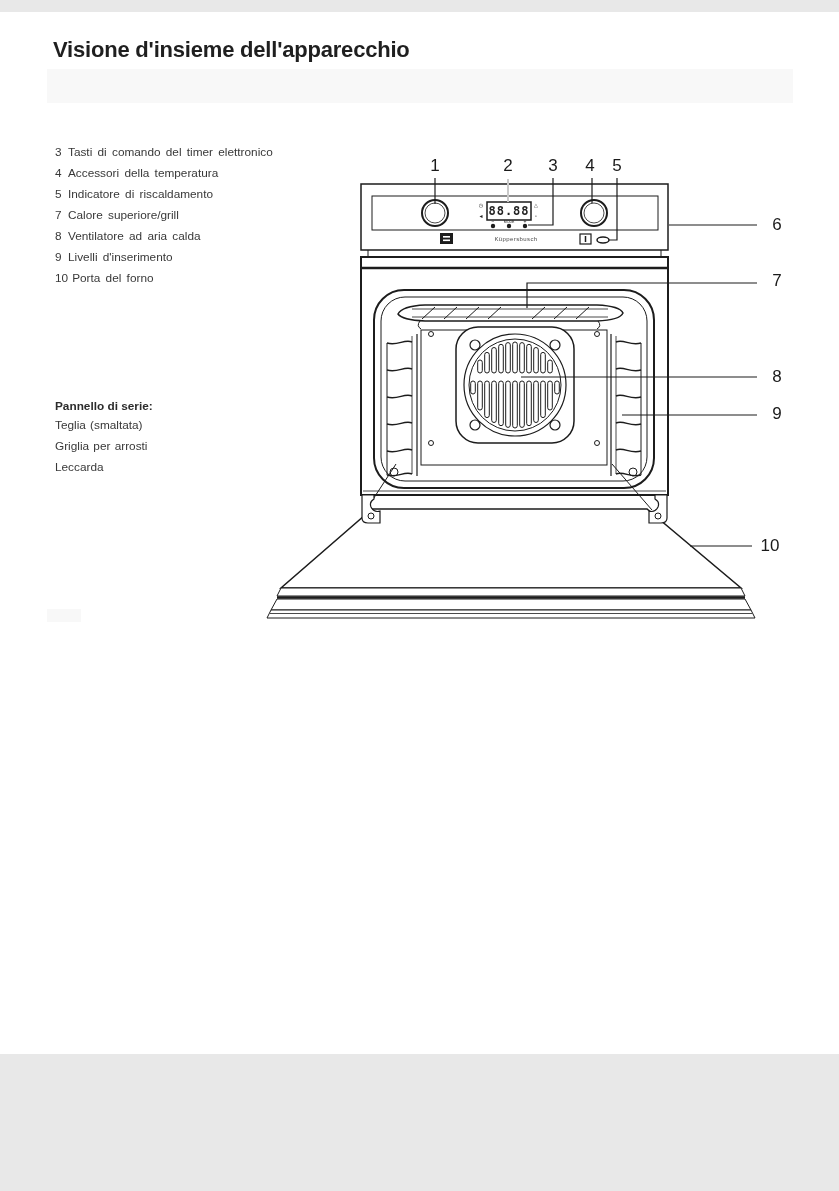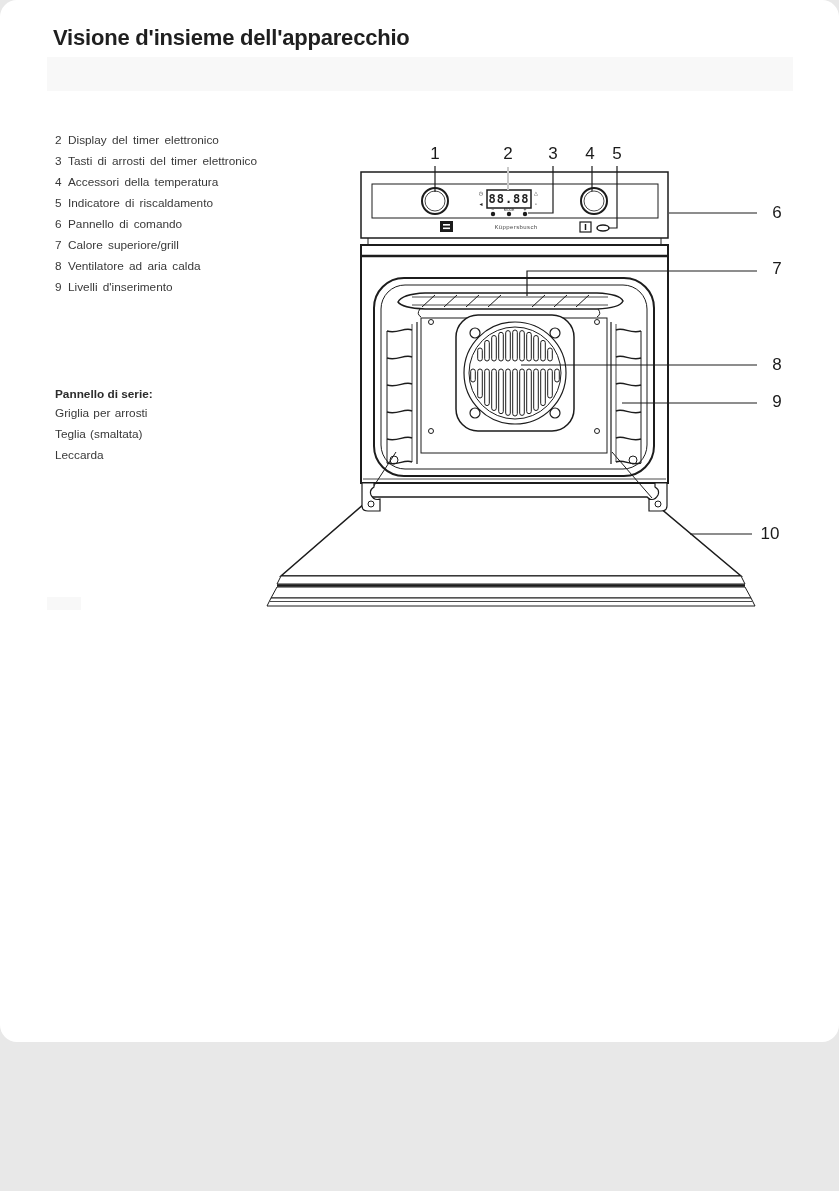--- a/index.html
+++ b/index.html
@@ -1,19 +1,19 @@
 <!DOCTYPE html>
 <html style="--line: #1c1c1c; --leader_gray: #c9c9c9; --paper: #ffffff;"><head>
 <meta charset="utf-8">
 <style>
   html,body{margin:0;padding:0;background:#e8e8e8;}
   .page{
-    position:relative;width:839px;height:1042px;margin:0 auto;
+    position:relative;width:839px;height:1042px;margin:12px auto;
     background:var(--paper,#fff);overflow:hidden;
-    font-family:"Liberation Sans","DejaVu Sans",sans-serif;color:#383838;border-radius:17px;
+    font-family:"Liberation Sans","DejaVu Sans",sans-serif;color:#383838;
   }
   .scan-band{position:absolute;background:#f8f8f8;}
   .title{
     position:absolute;left:53px;top:25px;margin:0;
     font-size:22px;font-weight:bold;letter-spacing:-0.2px;color:#1f1f1f;
   }
   .parts{position:absolute;left:55px;top:130px;width:265px;}
   .part-item{height:21px;line-height:21px;font-size:11.8px;word-spacing:2px;white-space:nowrap;}
   .part-item .num{display:inline-block;min-width:9px;margin-right:4px;}
   .acc{position:absolute;left:55px;top:385px;width:220px;}
@@ -40,34 +40,33 @@
 <body>
 
 <div class="page">
 
   <div class="scan-band" style="left:47px;top:57px;width:746px;height:34px;"></div>
   <div class="scan-band" style="left:47px;top:597px;width:34px;height:13px;"></div>
 
   <h1 class="title">Visione d'insieme dell'apparecchio</h1>
 
   <div class="parts">
-    <div class="part-item"><span class="num">2</span><span>Display del timer elettronico</span></div>
-    <div class="part-item"><span class="num">3</span><span>Tasti di arrosti del timer elettronico</span></div>
+    <div class="part-item"><span class="num">3</span><span>Tasti di comando del timer elettronico</span></div>
     <div class="part-item"><span class="num">4</span><span>Accessori della temperatura</span></div>
     <div class="part-item"><span class="num">5</span><span>Indicatore di riscaldamento</span></div>
-    <div class="part-item"><span class="num">6</span><span>Pannello di comando</span></div>
     <div class="part-item"><span class="num">7</span><span>Calore superiore/grill</span></div>
     <div class="part-item"><span class="num">8</span><span>Ventilatore ad aria calda</span></div>
     <div class="part-item"><span class="num">9</span><span>Livelli d'inserimento</span></div>
+    <div class="part-item"><span class="num">10</span><span>Porta del forno</span></div>
   </div>
 
   <div class="acc">
     <div class="acc-head">Pannello di serie:</div>
+    <div class="acc-item">Teglia (smaltata)</div>
     <div class="acc-item">Griglia per arrosti</div>
-    <div class="acc-item">Teglia (smaltata)</div>
     <div class="acc-item">Leccarda</div>
   </div>
 
   <svg width="839" height="1191" viewBox="0 0 839 1191">
 
     <g>
       <line class="s1" x1="396" y1="452" x2="366" y2="498"></line>
       <line class="s1" x1="612" y1="452" x2="652" y2="498"></line>
     </g>
 

